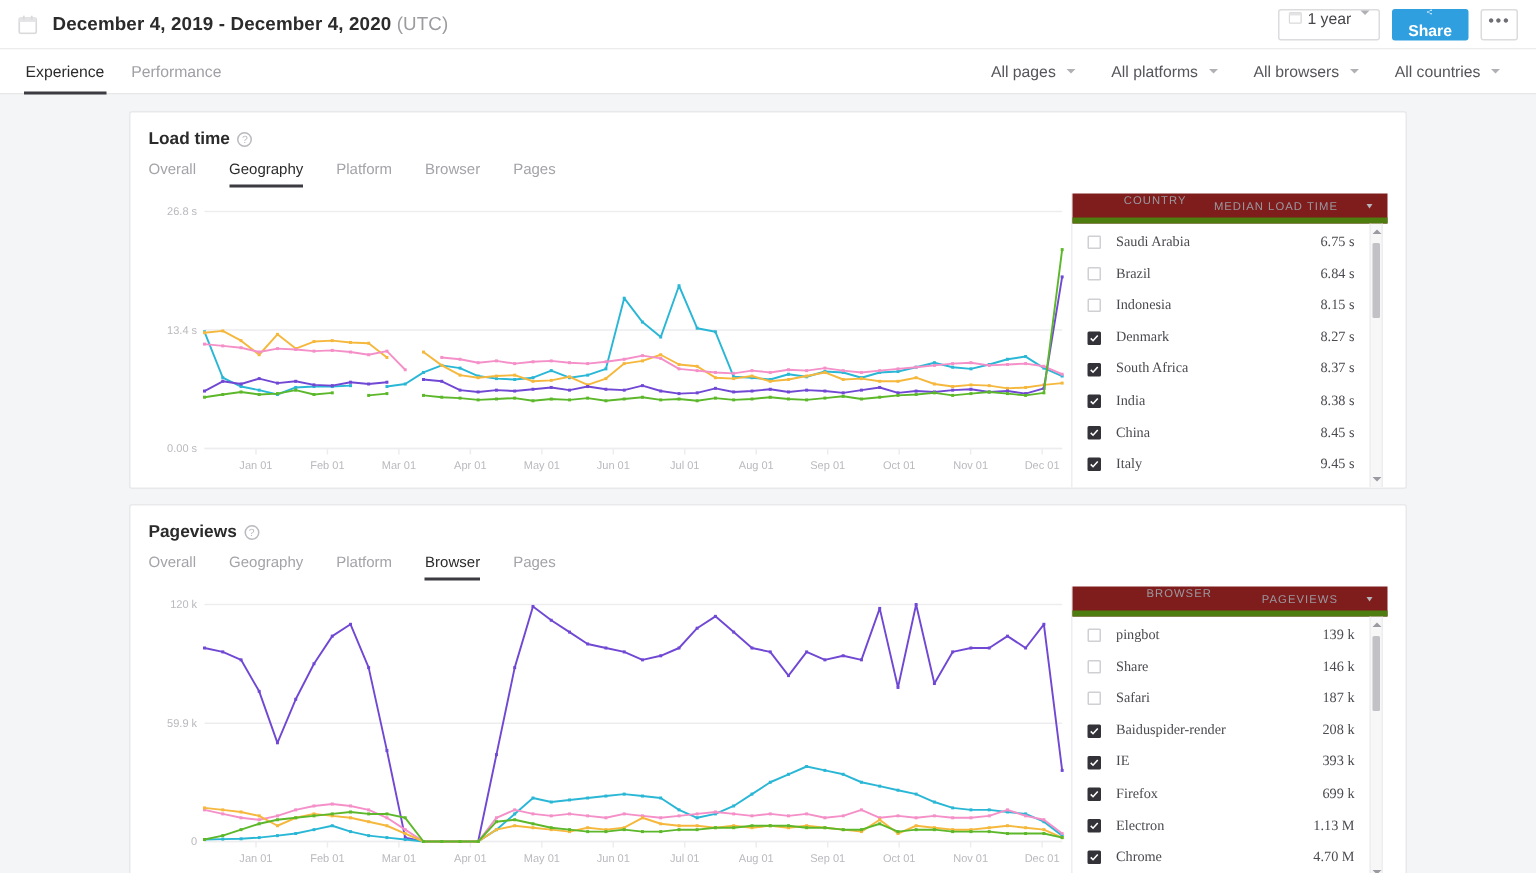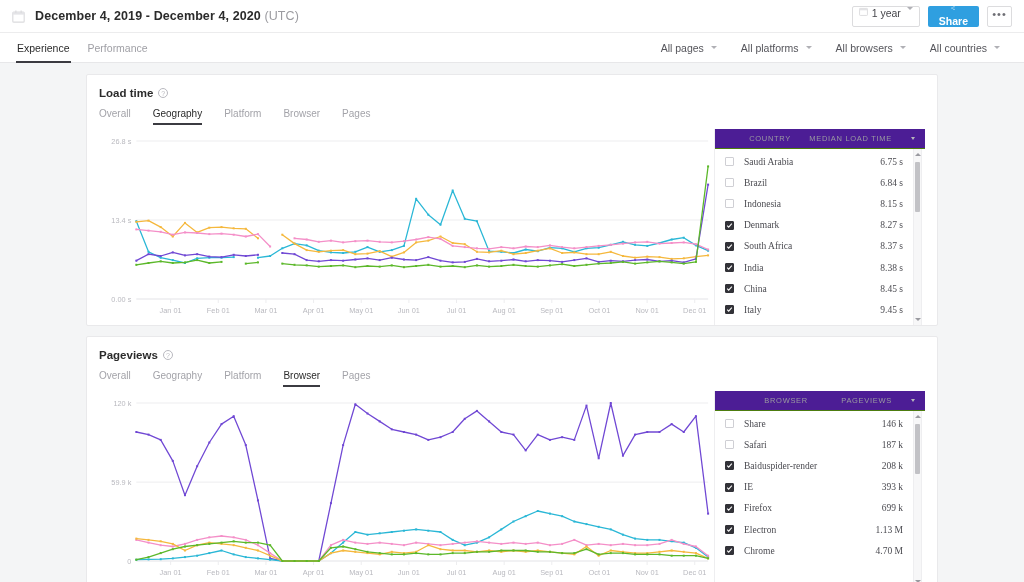--- a/index.html
+++ b/index.html
@@ -126,24 +126,24 @@
   .plot-svg { display: block; width: 100%; height: 196px; }
 
   
   .tbl {
     width: 211px; flex: 0 0 211px;
     border-left: 1px solid #eeeef0;
     display: flex; flex-direction: column;
     height: 196px;
   }
   .tbl-head {
-    display: flex; align-items: center;
+    display: flex; 
     height: 20px;
-    background: #4c1d95;
-    border-bottom: 1px solid #4d7c0f;
+    background: #7f1d1d;
+    border-bottom: 4px solid #4d7c0f;
     font-size: 7.5px; color: #9a9aa1; letter-spacing: .7px;
     padding: 0 10px 0 0;
   }
   .th-name { flex: 1 1 auto; text-align: center; padding-left: 16px; }
   .th-val { flex: 0 0 auto; display: flex; align-items: center; gap: 19px; }
   .th-caret {
     width: 0; height: 0;
     border-left: 2.5px solid transparent; border-right: 2.5px solid transparent;
     border-top: 3px solid #b6b6bb;
   }
@@ -932,20 +932,25 @@
       </div>
       <div class="tbl">
         <div class="tbl-head">
           <div class="th-name">BROWSER</div>
           <div class="th-val">
             <span>PAGEVIEWS</span>
             <span class="th-caret"></span>
           </div>
         </div>
         <div class="tbl-scroll" id="rows-1">
+          <div class="row">
+              <div class="cb off"></div>
+              <div class="row-name">pingbot</div>
+              <div class="row-val">139 k</div>
+            </div>
             <div class="row">
               <div class="cb off"></div>
               <div class="row-name">Share</div>
               <div class="row-val">146 k</div>
             </div>
             <div class="row">
               <div class="cb off"></div>
               <div class="row-name">Safari</div>
               <div class="row-val">187 k</div>
             </div>

